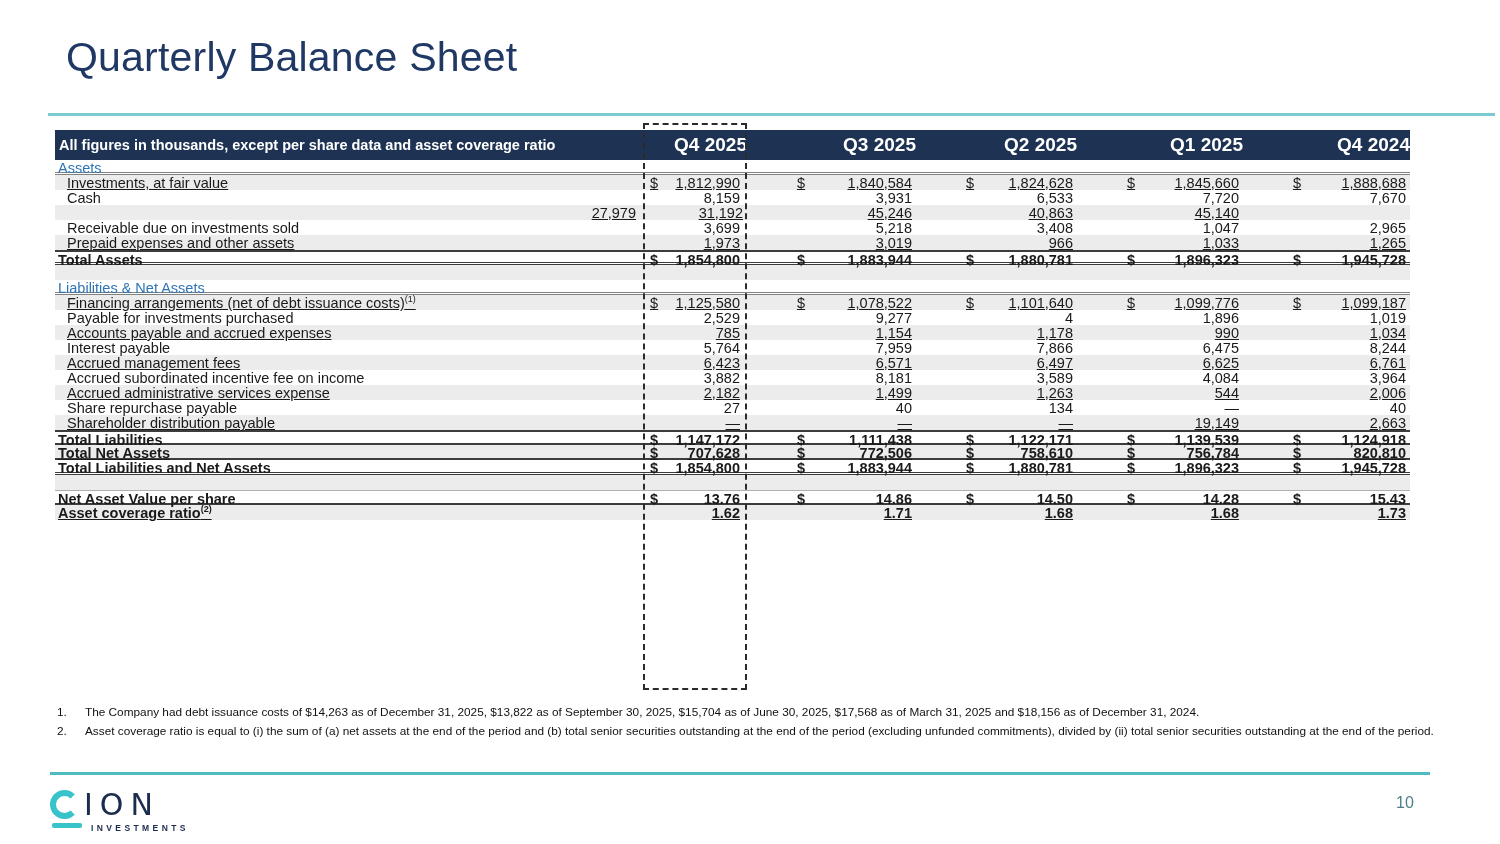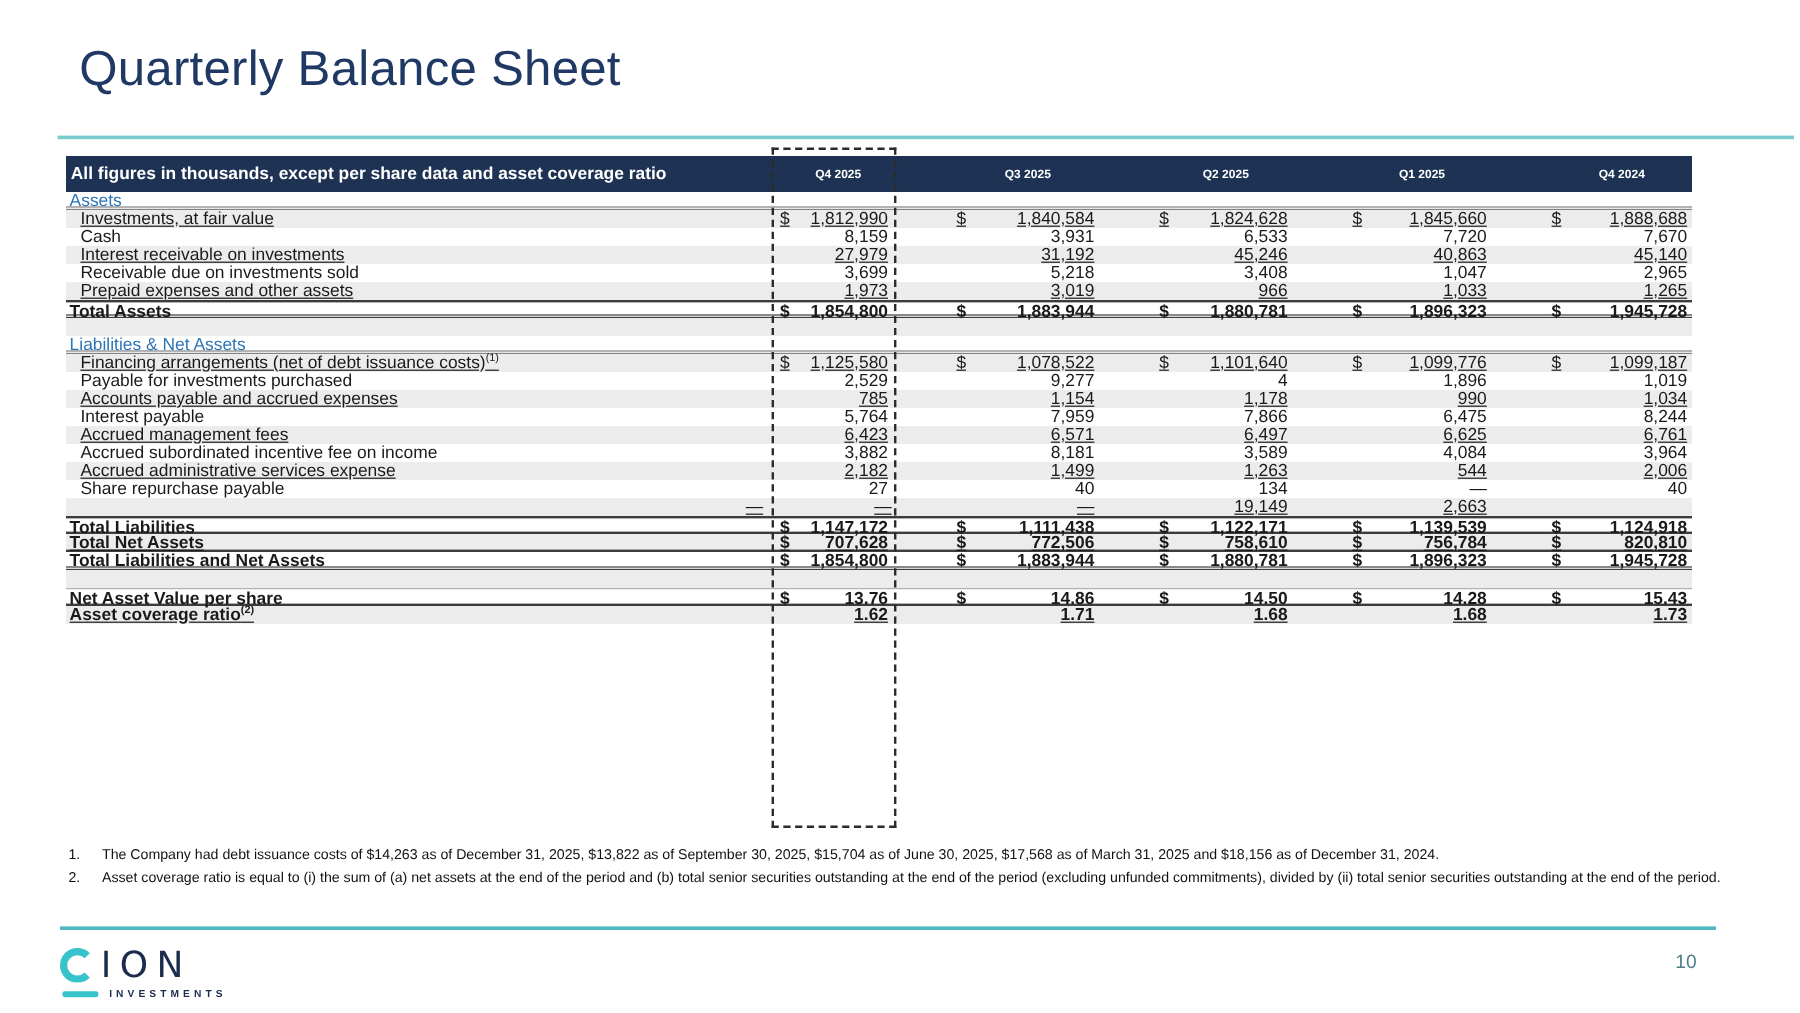--- a/index.html
+++ b/index.html
@@ -8,21 +8,21 @@
 
   
   .page-title { position:absolute; left:66px; top:34px; font-size:41px; font-weight:400; color:#1f3864; letter-spacing:0.2px; }
   .title-rule { position:absolute; left:48px; top:113px; width:1447px; height:3px; background:#79cbd0; }
 
   
   .table-wrap { position:absolute; left:55px; top:130px; width:1355px; }
   .grid-row { display:grid; grid-template-columns:588px 104px 169px 161px 166px 167px; align-items:center; }
   .thead { height:30px; background:#1e3354; color:#ffffff; font-weight:bold; font-size:14.5px; }
   .thead .caption { padding-left:4px; }
-  .thead .col-h { text-align:center; padding-left:50px; font-size:10px; }
+  .thead .col-h { text-align:right; padding-left:50px; font-size:19px; }
   .thead .col-h.c0 { padding-left:7px; }
 
   .row { height:15px; font-size:14.5px; color:#1a1a1a; }
   .row.stripe { background:#ececec;text-decoration:underline; }
   .cell.lbl { padding-left:12px; white-space:nowrap; }
   .section .cell.lbl { color:#2e75b6; padding-left:3px; }
   .total .cell.lbl { font-weight:bold; padding-left:3px; }
   .cell.val { display:flex; justify-content:space-between; padding:0 4px 0 50px; }
   .cell.val.c0 { padding-left:7px; padding-right:7px; }
   .total .cell.val { font-weight:bold; }
@@ -43,21 +43,21 @@
   .footnote { display:flex; }
   .footnote .fn-num { width:28px; flex:0 0 28px; }
   .footnote .fn-text { flex:1; }
 
   
   .footer-rule { position:absolute; left:50px; top:772px; width:1380px; height:3px; background:#4fbac0; }
   .logo { position:absolute; left:50px; top:787px; }
   .logo-row { display:flex; align-items:center; }
   .logo-c { display:inline-block; width:29px; height:29px; border:6px solid #38c2c9; border-right-color:transparent; border-radius:50%; margin-right:5px; }
   .logo-text { font-size:30px; font-weight:500; color:#1b2c4f; letter-spacing:7px; font-family:"DejaVu Sans", sans-serif; }
-  .logo-sub-row { display:flex; align-items:center; margin-top:1px; }
+  .logo-sub-row { display:flex; align-items:flex-start; margin-top:1px; }
   .logo-bar { display:inline-block; width:30px; height:5px; background:#38c2c9; border-radius:2px; margin-right:9px; margin-left:2px; }
   .logo-sub { font-size:8.5px; font-weight:bold; letter-spacing:3.4px; color:#1b2c4f; }
   .page-number { position:absolute; left:1396px; top:794px; font-size:16px; color:#4d7f8b; }
 </style>
 </head>
 <body>
 
 <div class="slide">
 
   <div class="page-title">Quarterly Balance Sheet</div>
@@ -122,21 +122,20 @@
           <div class="cell val c3">
             <span class="cur"></span>
             <span class="num">7,720</span>
           </div>
           <div class="cell val c4">
             <span class="cur"></span>
             <span class="num">7,670</span>
           </div>
         </div>
         <div class="grid-row row stripe data">
-          <div class="cell lbl"><span>Interest receivable on investments</span></div>
           <div class="cell val c0">
             <span class="cur"></span>
             <span class="num">27,979</span>
           </div>
           <div class="cell val c1">
             <span class="cur"></span>
             <span class="num">31,192</span>
           </div>
           <div class="cell val c2">
             <span class="cur"></span>
@@ -414,20 +413,21 @@
           <div class="cell val c3">
             <span class="cur"></span>
             <span class="num">—</span>
           </div>
           <div class="cell val c4">
             <span class="cur"></span>
             <span class="num">40</span>
           </div>
         </div>
         <div class="grid-row row stripe data">
+          <div class="cell lbl"><span>Shareholder distribution payable</span></div>
           <div class="cell val c0">
             <span class="cur"></span>
             <span class="num">—</span>
           </div>
           <div class="cell val c1">
             <span class="cur"></span>
             <span class="num">—</span>
           </div>
           <div class="cell val c2">
             <span class="cur"></span>

